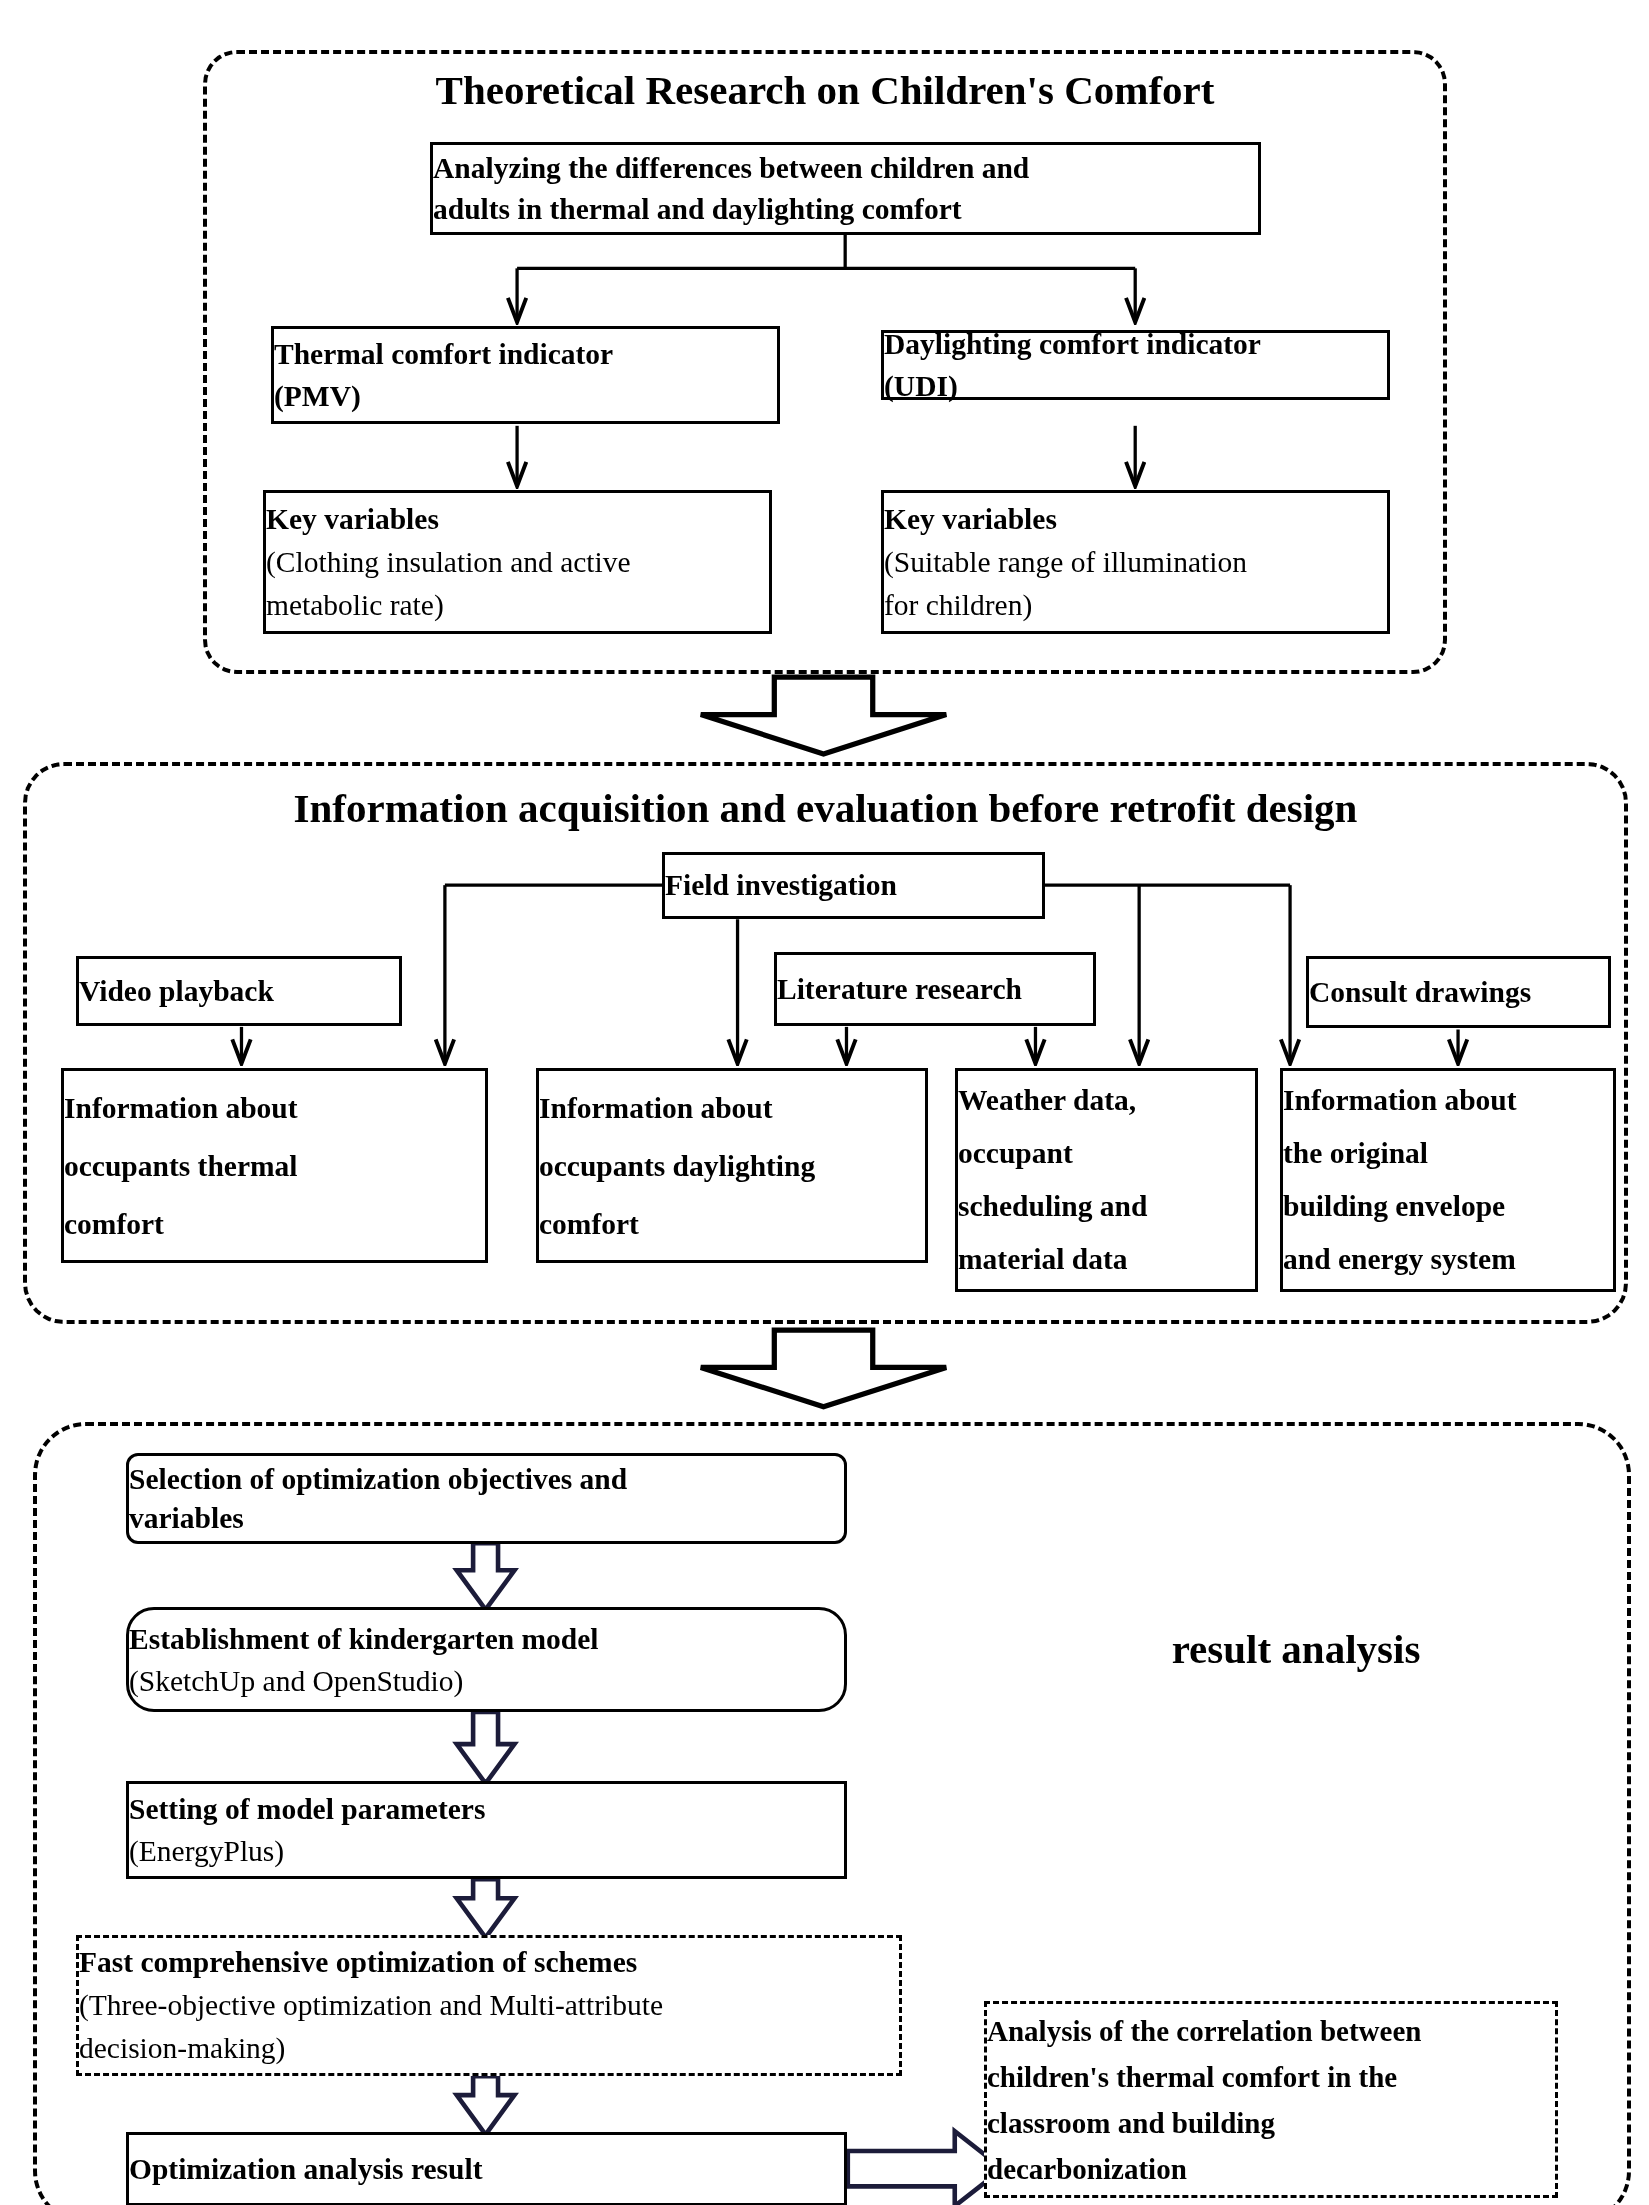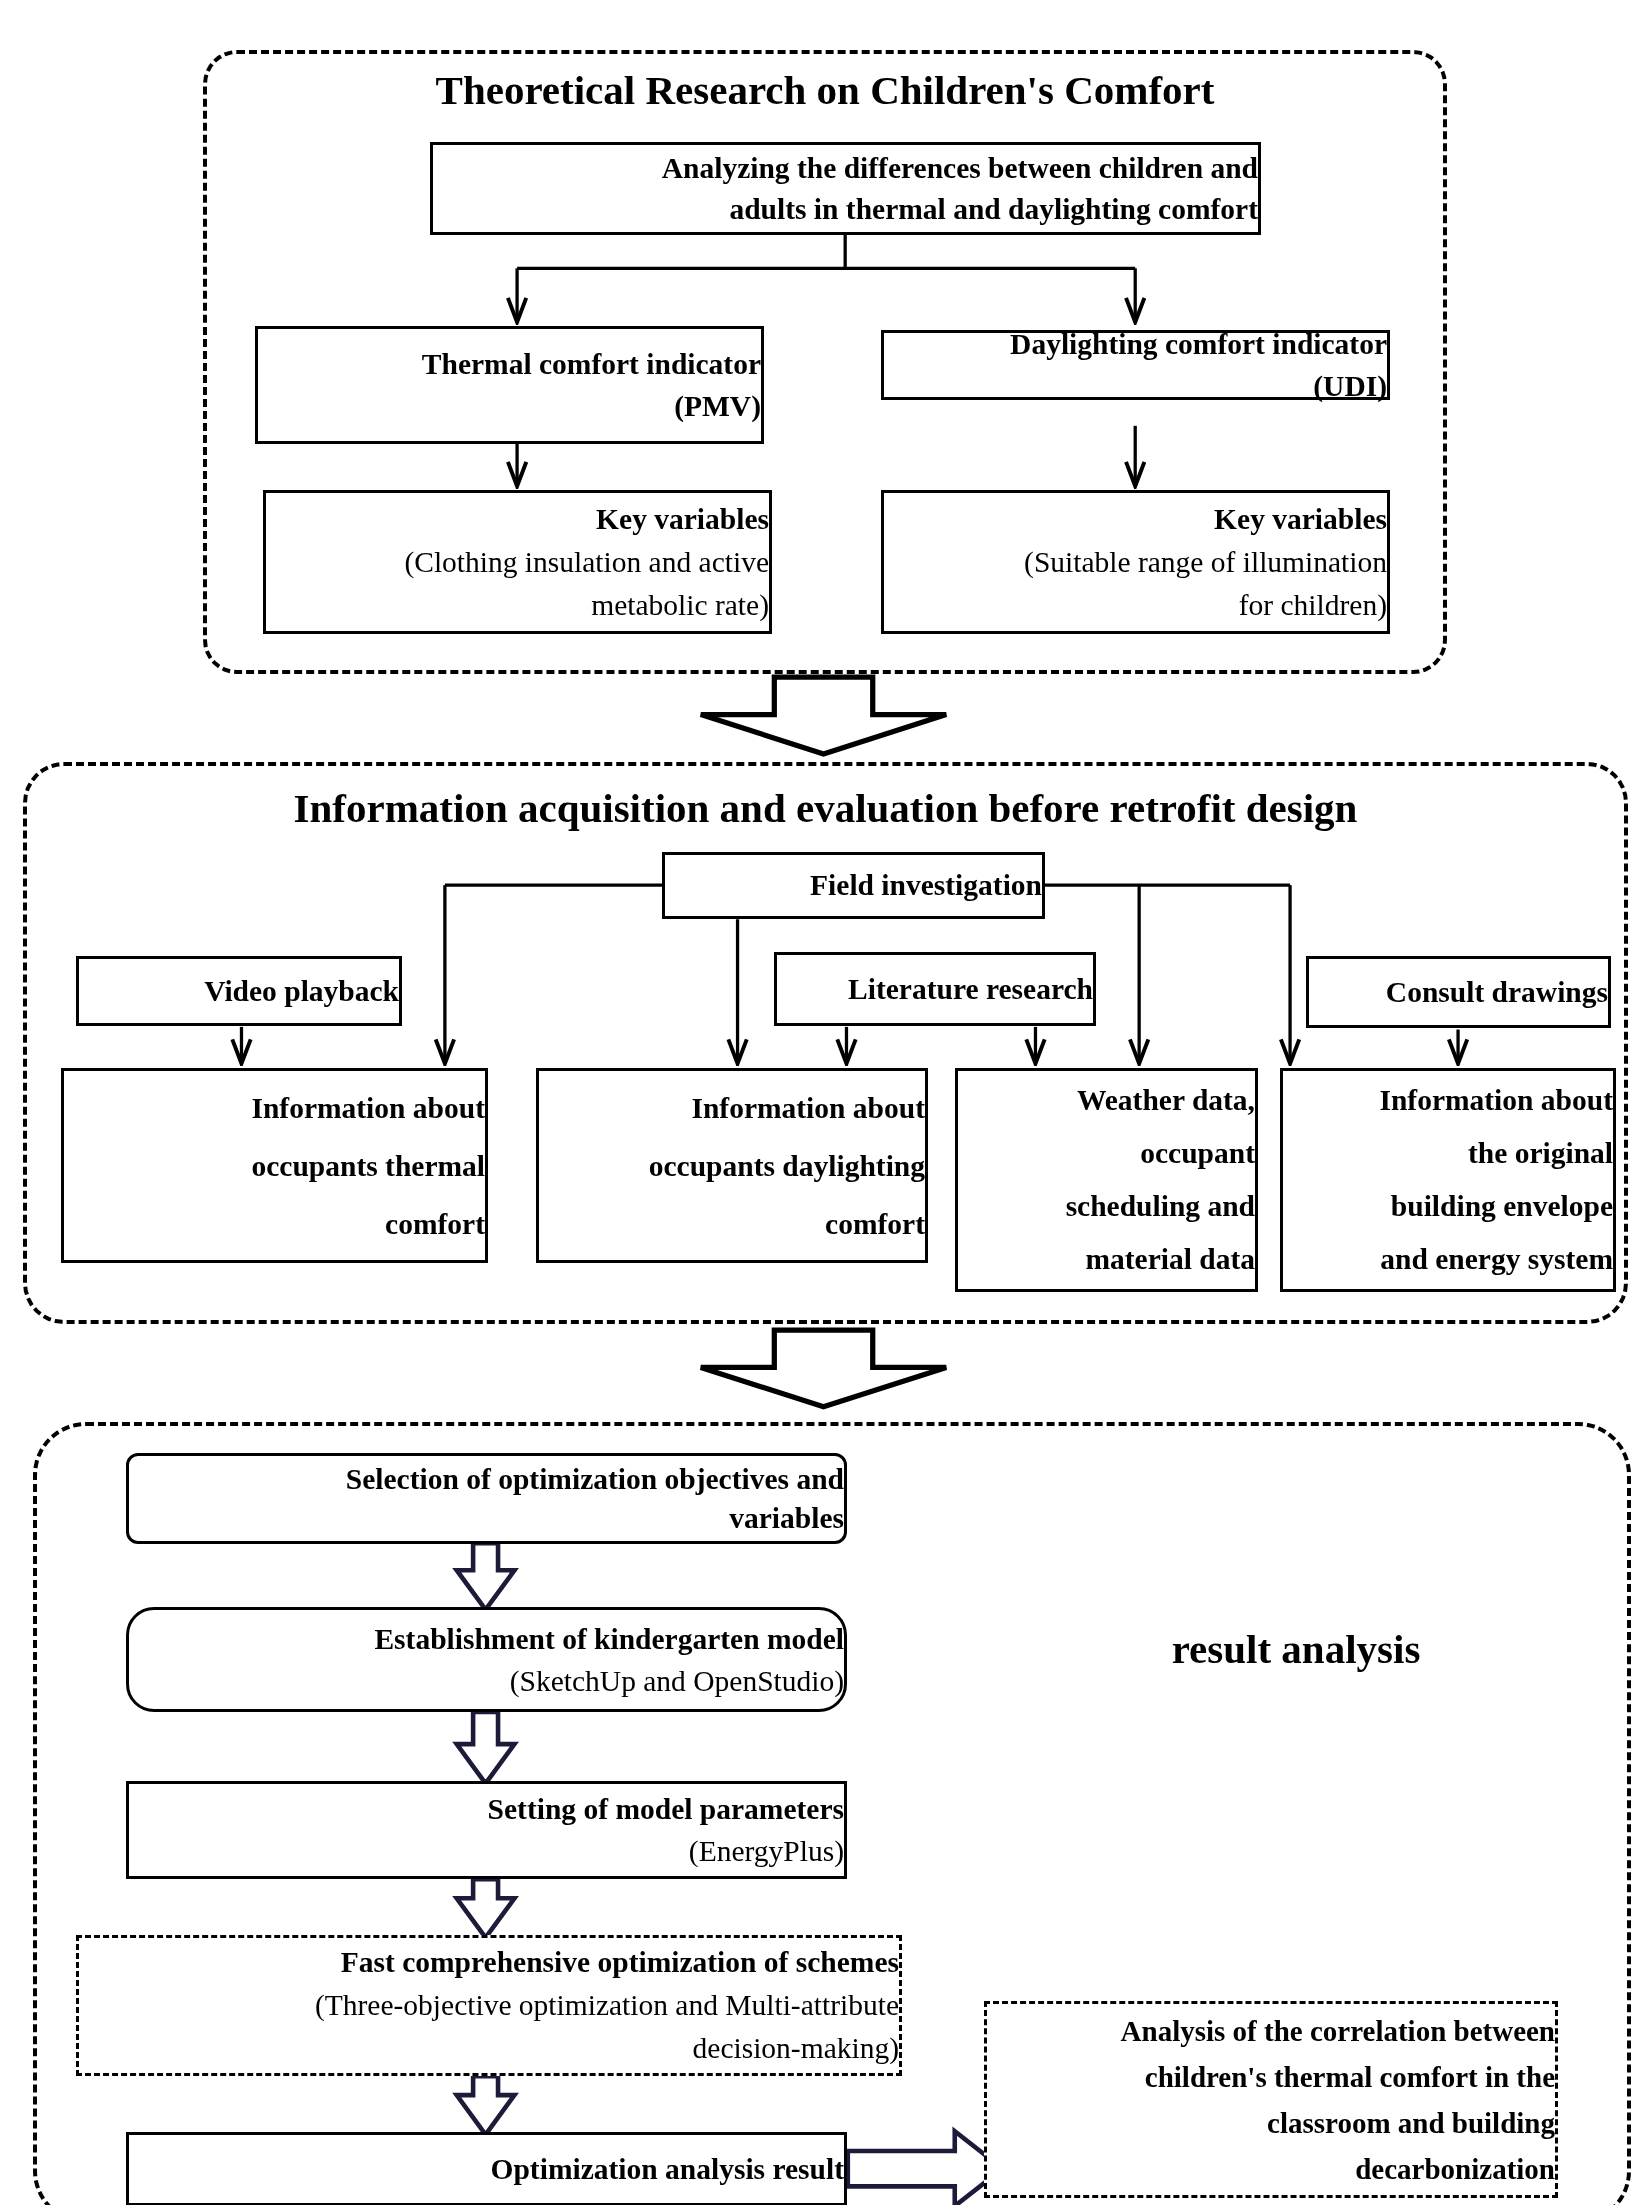--- a/index.html
+++ b/index.html
@@ -5,21 +5,21 @@
   html,body{margin:0;padding:0;background:#ffffff;}
   .canvas{
     position:relative;width:1649px;height:2205px;background:#ffffff;
     font-family:Liberation Serif, serif;color:#000;
     overflow:hidden;
     margin-top:32px;
   }
   .sec{position:absolute;border:4.6px dashed #000;box-sizing:border-box;background:transparent;}
   .box{
     position:absolute;background:#ffffff;border:3.9px solid #000;box-sizing:border-box;
-    display:flex;flex-direction:column;justify-content:center;align-items:flex-end;
+    display:flex;flex-direction:column;justify-content:center;align-items:flex-start;
     text-align:center;
   }
   .box.dash{border-style:dashed;border-width:3.9px;}
   .ln{white-space:nowrap;}
   .b{font-weight:bold;}
   .title{position:absolute;text-align:center;font-weight:bold;}
   svg.connectors{position:absolute;left:0;top:0;}
   
   .f45{font-size:29.5px;}
   .f44{font-size:29px;}
@@ -68,21 +68,21 @@
     <path d="M1292 3229 H1455 V3199 L1528 3256 L1455 3313 V3283 H1292 Z" fill="#ffffff" stroke="#1c1c3a" stroke-width="7"></path>
   </svg>
 
   <div class="title f62" style="left:203px;top:34px;width:1244px;">Theoretical Research on Children's Comfort</div>
 
   <div class="box f45 b" style="left:430px;top:110px;width:831px;height:93px;line-height:41px;">
     <div class="ln">Analyzing the differences between children and</div>
     <div class="ln">adults in thermal and daylighting comfort</div>
   </div>
 
-  <div class="box f45 b" style="left:255px;top:294px;width:509px;height:118px;line-height:42px;">
+  <div class="box f45 b" style="left:271px;top:294px;width:509px;height:98px;line-height:42px;">
     <div class="ln">Thermal comfort indicator</div>
     <div class="ln">(PMV)</div>
   </div>
 
   <div class="box f45 b" style="left:881px;top:298px;width:509px;height:70px;line-height:42px;">
     <div class="ln">Daylighting comfort indicator</div>
     <div class="ln">(UDI)</div>
   </div>
 
   <div class="box f45" style="left:263px;top:458px;width:509px;height:144px;line-height:43px;">

